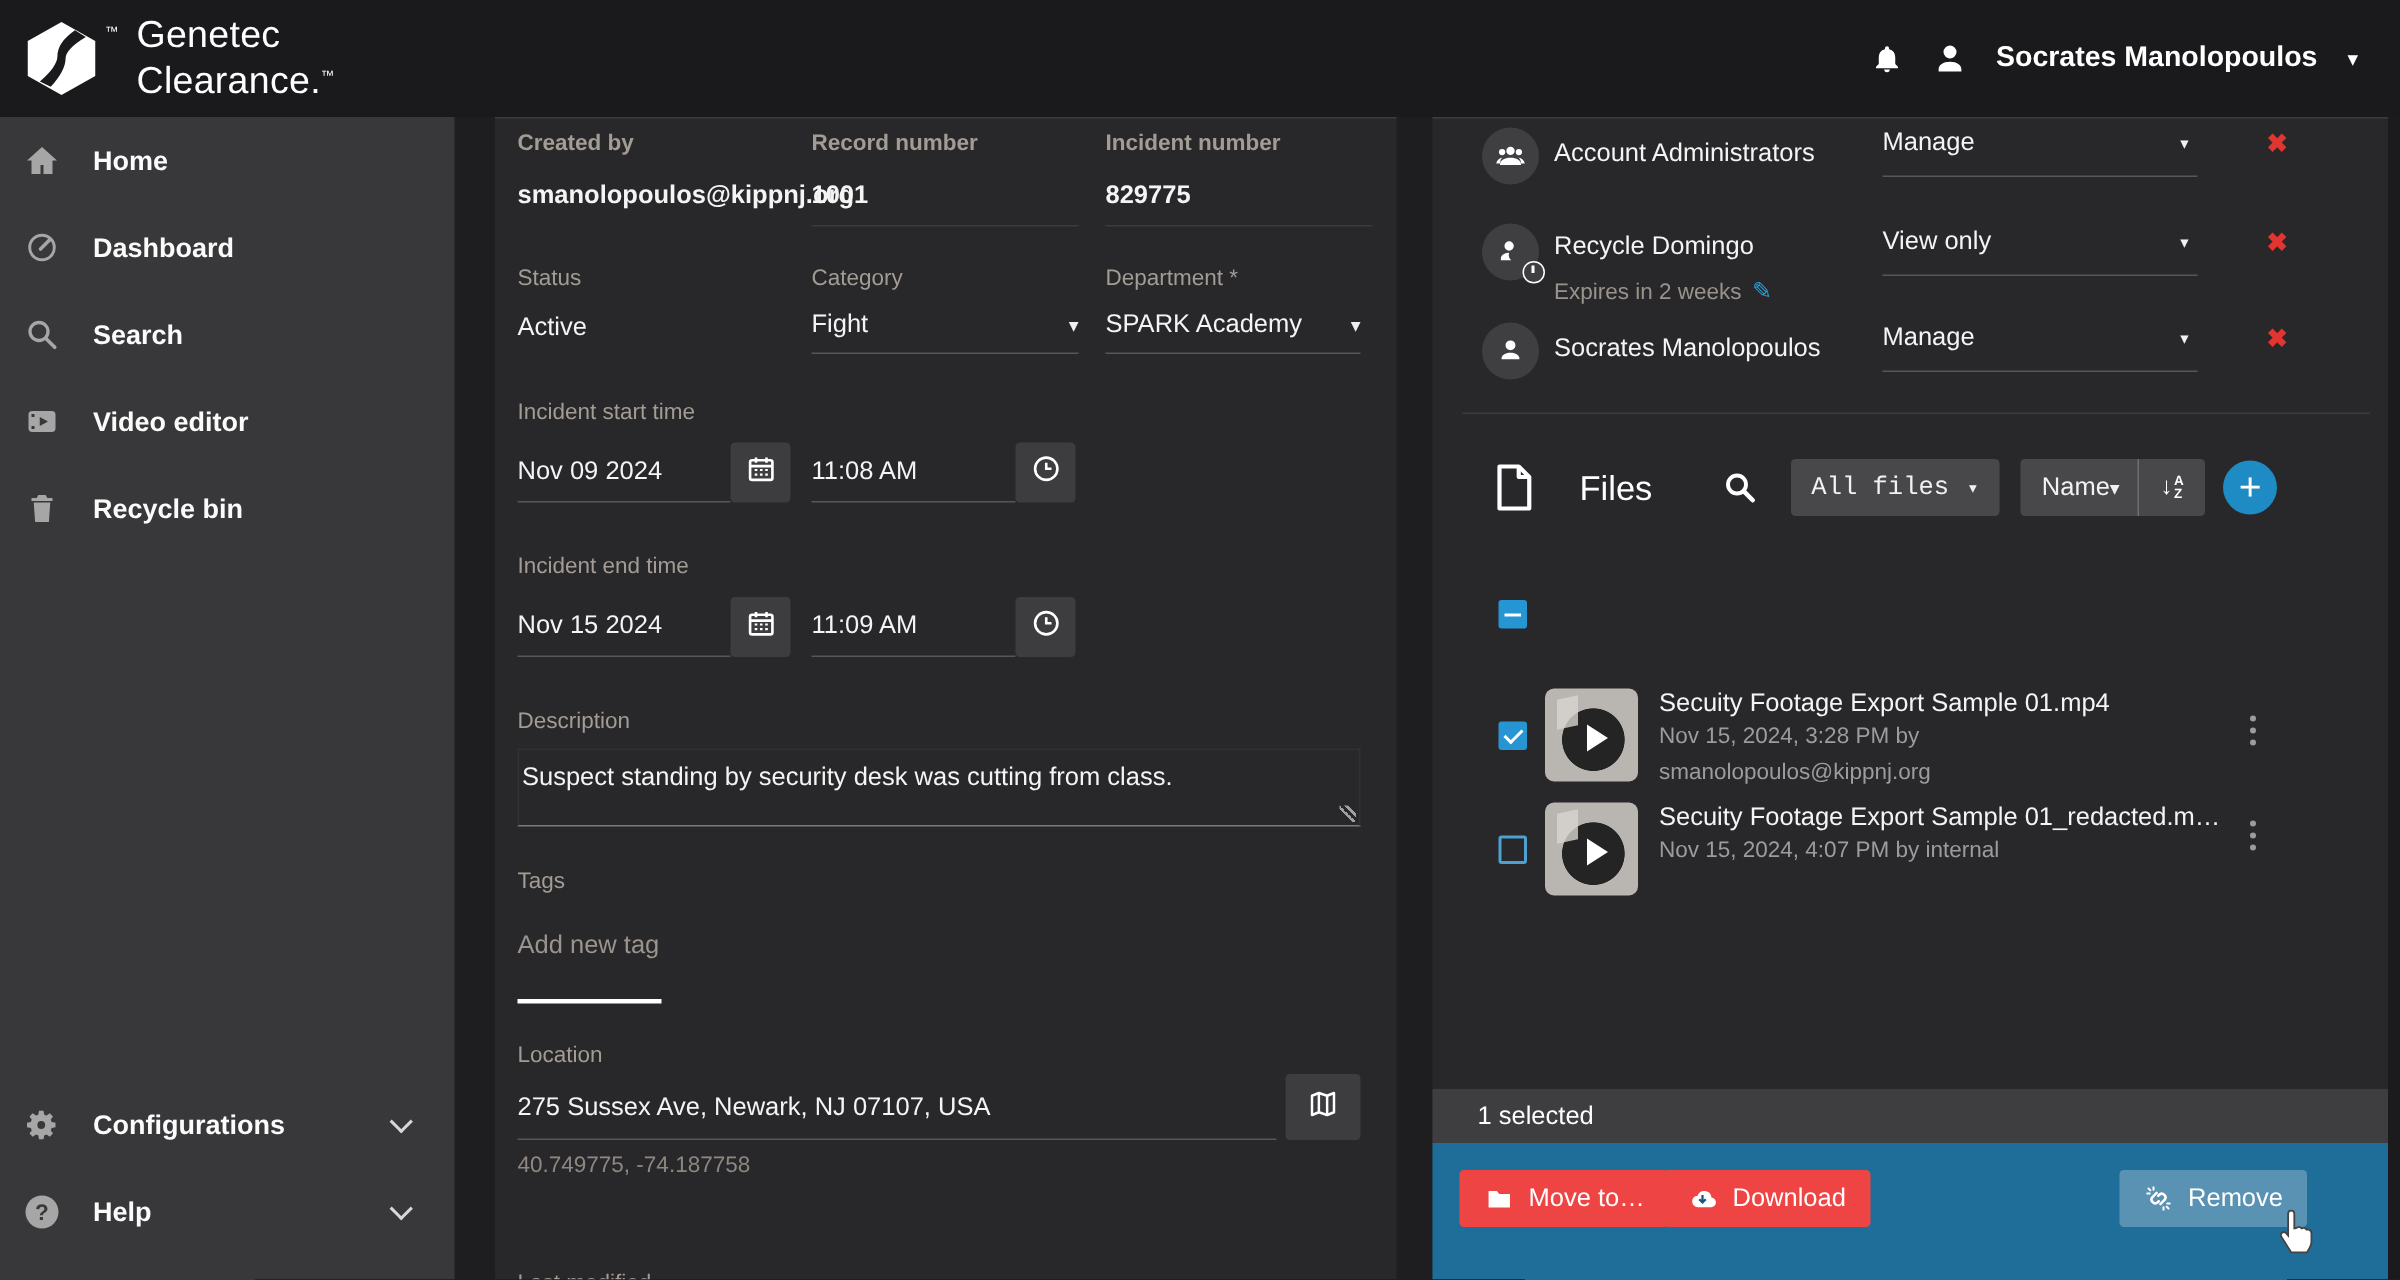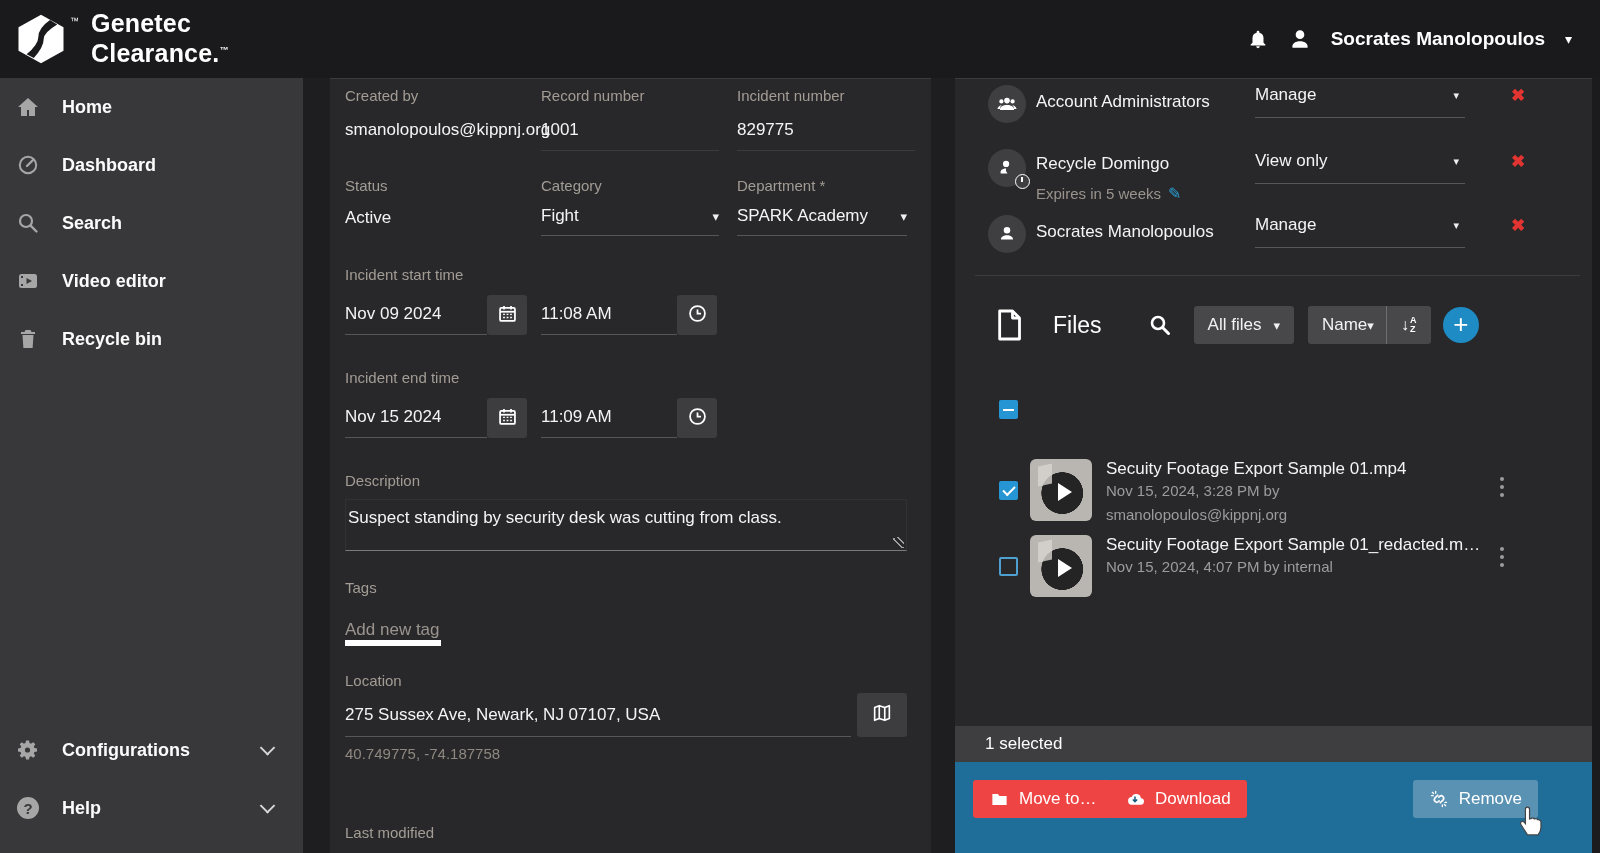--- a/index.html
+++ b/index.html
@@ -5,60 +5,60 @@
   html,body{margin:0;padding:0;}
   body{
     width:1600px;height:853px;position:relative;overflow:hidden;
     background:#1e1e20;font-family:"Liberation Sans",sans-serif;
     -webkit-font-smoothing:antialiased;color:#f2f2f2;
   }
   
   .app-header{position:absolute;left:0;top:0;width:1600px;height:78px;background:#1a1a1c;display:flex;align-items:center;}
   .logo-wrap{display:flex;align-items:center;margin-left:14px;}
   .hex-logo{width:54px;height:54px;}
-  .brand{margin-left:12px;font-weight:bold;font-size:25px;line-height:27px;color:#fff;letter-spacing:.2px;}
+  .brand{margin-left:12px;font-weight:normal;font-size:25px;line-height:27px;color:#fff;letter-spacing:.2px;}
   .brand sup{font-size:9px;vertical-align:super;}
   .logo-tm{color:#fff;font-size:9px;align-self:flex-start;margin:6px 0 0 2px;}
   .header-right{margin-left:auto;margin-right:28px;display:flex;align-items:center;gap:18px;}
   .bell{color:#fff;width:22px;height:24px;}
   .hdr-person{color:#fff;width:26px;height:26px;}
   .hdr-name{font-size:19px;font-weight:bold;color:#fff;}
   .hdr-caret{color:#fff;font-size:14px;margin-left:2px;}
   
   .sidebar{position:absolute;left:0;top:78px;width:303px;height:775px;background:#38383a;}
   .nav-item{height:58px;display:flex;align-items:center;padding-left:16px;cursor:pointer;position:relative;}
   .nav-icon{width:24px;height:24px;color:#a6a6a6;display:flex;align-items:center;justify-content:center;flex:0 0 24px;}
   .nav-label{margin-left:22px;font-size:18px;font-weight:bold;color:#fbfbfb;}
   .sidebar-bottom{position:absolute;bottom:16px;left:0;width:100%;}
   .chev{position:absolute;right:30px;top:50%;width:9px;height:9px;border-right:2.5px solid #d8d8d8;border-bottom:2.5px solid #d8d8d8;transform:translateY(-70%) rotate(45deg);}
   .help-badge{width:22px;height:22px;border-radius:50%;background:#a6a6a6;color:#38383a;font-weight:bold;font-size:15px;display:flex;align-items:center;justify-content:center;}
   
   .panel-mid{position:absolute;left:330px;top:78px;width:601px;height:775px;background:#28282a;border-top:1px solid #3c3c3e;box-sizing:border-box;padding:0 24px 0 15px;overflow:hidden;}
   .f-label{font-size:15px;color:#a39c95;}
   .f-value{font-size:17px;color:#f4f4f4;}
   .grid3{display:grid;grid-template-columns:196px 196px 1fr;}
-  .row1{margin-top:8px;}
+  .row1{margin-top:8px;font-weight:bold;}
   .row1 .f-value{margin-top:16px;white-space:nowrap;}
   .u-sub{border-bottom:1px solid #3b3b3e;padding-bottom:10px;width:178px;box-sizing:border-box;}
   .row2{margin-top:26px;}
   .row2 .f-value{margin-top:14px;}
   .select-field{margin-top:12px;width:178px;display:flex;align-items:center;justify-content:space-between;border-bottom:1px solid #56565a;padding-bottom:9px;cursor:pointer;}
   .select-field .f-value{margin-top:0;}
   .dd-caret{color:#f0f0f0;font-size:13px;}
   .dt-row{margin-top:30px;}
   .dt-fields{display:flex;align-items:flex-end;margin-top:12px;}
   .dt-input{width:142px;border-bottom:1px solid #56565a;padding-bottom:10px;font-size:17px;color:#f4f4f4;box-sizing:border-box;}
   .icon-btn{width:40px;height:40px;background:#3d3d40;border-radius:3px;display:flex;align-items:center;justify-content:center;color:#fff;margin-left:0;cursor:pointer;}
   .dt-gap{width:14px;}
   .desc-row{margin-top:34px;}
   .desc-box{margin-top:10px;min-height:52px;border:1px solid #313134;border-bottom:1px solid #7b7b7f;position:relative;padding:7px 14px 10px 2px;box-sizing:border-box;}
   .desc-box .f-value{line-height:22px;}
   .resize-handle{position:absolute;right:2px;bottom:2px;width:11px;height:11px;background:linear-gradient(45deg,transparent 0 40%,#a0a0a0 40% 50%,transparent 50% 65%,#a0a0a0 65% 75%,transparent 75%);}
   .tags-row{margin-top:28px;}
-  .tag-input{margin-top:24px;width:96px;border-bottom:6px solid #ffffff;padding-bottom:0;font-size:17px;color:#9b948e;cursor:text;}
+  .tag-input{margin-top:24px;width:96px;border-bottom:3px solid #ffffff;padding-bottom:26px;font-size:17px;color:#9b948e;cursor:text;}
   .loc-row{margin-top:26px;}
   .loc-line{display:flex;align-items:flex-end;margin-top:4px;}
   .loc-field{flex:1;border-bottom:1px solid #56565a;padding-bottom:11px;font-size:17px;color:#f4f4f4;}
   .map-btn{width:50px;height:44px;background:#3d3d40;border-radius:3px;display:flex;align-items:center;justify-content:center;color:#fff;margin-left:6px;cursor:pointer;}
   .coords{margin-top:8px;font-size:15px;color:#8f8881;}
   .lastmod{margin-top:62px;}
   
   .panel-right{position:absolute;left:955px;top:78px;width:645px;height:775px;background:#28282a;border-top:1px solid #3c3c3e;box-sizing:border-box;}
   .perm-row{display:grid;grid-template-columns:38px 10px 219px 210px 1fr;align-items:start;padding-left:33px;}
   .perm-row.ra{margin-top:4px;height:56px;}
@@ -72,21 +72,21 @@
   .perm-role .f-value{font-size:17px;}
   .perm-role .dd-caret{font-size:11px;margin-right:6px;}
   .perm-x{grid-column:5;margin-left:46px;margin-top:2px;color:#e23430;font-size:17px;font-weight:bold;cursor:pointer;}
   .perm-divider{margin:10px 20px 0 20px;border-top:1px solid #3c3c3e;}
   
   .files-header{margin-top:30px;padding-left:40px;display:flex;align-items:center;height:38px;}
   .file-doc-icon{color:#fff;width:28px;height:34px;}
   .files-title{margin-left:30px;font-size:23px;color:#fdfdfd;}
   .files-search{margin-left:46px;color:#fff;width:24px;height:24px;cursor:pointer;}
   .gray-btn{background:#48484b;border-radius:3px;color:#f2f2f2;font-size:17px;display:flex;align-items:center;height:38px;cursor:pointer;}
-  .btn-allfiles{margin-left:22px;padding:0 14px;gap:12px;}
+  .btn-allfiles{margin-left:22px;padding:0 14px;gap:12px;font-family:Liberation Mono, monospace;}
   .btn-sortgroup{margin-left:14px;padding:0;}
   .sort-left{display:flex;align-items:center;gap:0;padding:0 12px 0 14px;height:100%;}
   .sort-div{width:1px;height:38px;background:#6e6e72;}
   .sort-right{width:44px;height:100%;display:flex;align-items:center;justify-content:center;gap:1px;}
   .sort-arrow{font-size:16px;color:#fff;}
   .sort-letters{display:flex;flex-direction:column;font-size:9px;line-height:9px;color:#fff;font-weight:bold;}
   .add-btn{margin-left:12px;width:36px;height:36px;border-radius:50%;background:#1e8bc4;color:#fff;font-size:26px;display:flex;align-items:center;justify-content:center;cursor:pointer;padding-bottom:2px;box-sizing:border-box;}
   .cb{width:19px;height:19px;border-radius:2px;box-sizing:border-box;display:flex;align-items:center;justify-content:center;cursor:pointer;}
   .cb.on{background:#2595d3;}
   .cb.on::after{content:'';width:10px;height:5px;border-left:2px solid #fff;border-bottom:2px solid #fff;transform:rotate(-45deg);margin-bottom:3px;}
@@ -365,21 +365,21 @@
     <div class="avatar" style="margin-top:4px;">
       <svg viewBox="0 0 24 24" width="22" height="22">
           <path fill="#fff" d="M11 11a3.4 3.4 0 1 0-3.4-3.4A3.4 3.4 0 0 0 11 11zm0 1.6c-3.6 0-6 1.8-6 4V18h7.5a5.3 5.3 0 0 1-1.5-5.4z"></path>
         </svg>
       <span class="mini-clock"></span>
     </div>
     <div></div>
     <div>
       <div class="perm-name">Recycle Domingo</div>
       <div class="perm-note">
-        <span>Expires in 5 weeks</span>
+        <span>Expires in 2 weeks</span>
         <span class="pencil">✎</span>
       </div>
     </div>
     <div class="perm-role" style="margin-top:6px;">
       <span class="f-value">View only</span>
       <span class="dd-caret">▾</span>
     </div>
     <div class="perm-x" style="margin-top:6px;">✖</div>
   </div>
 

